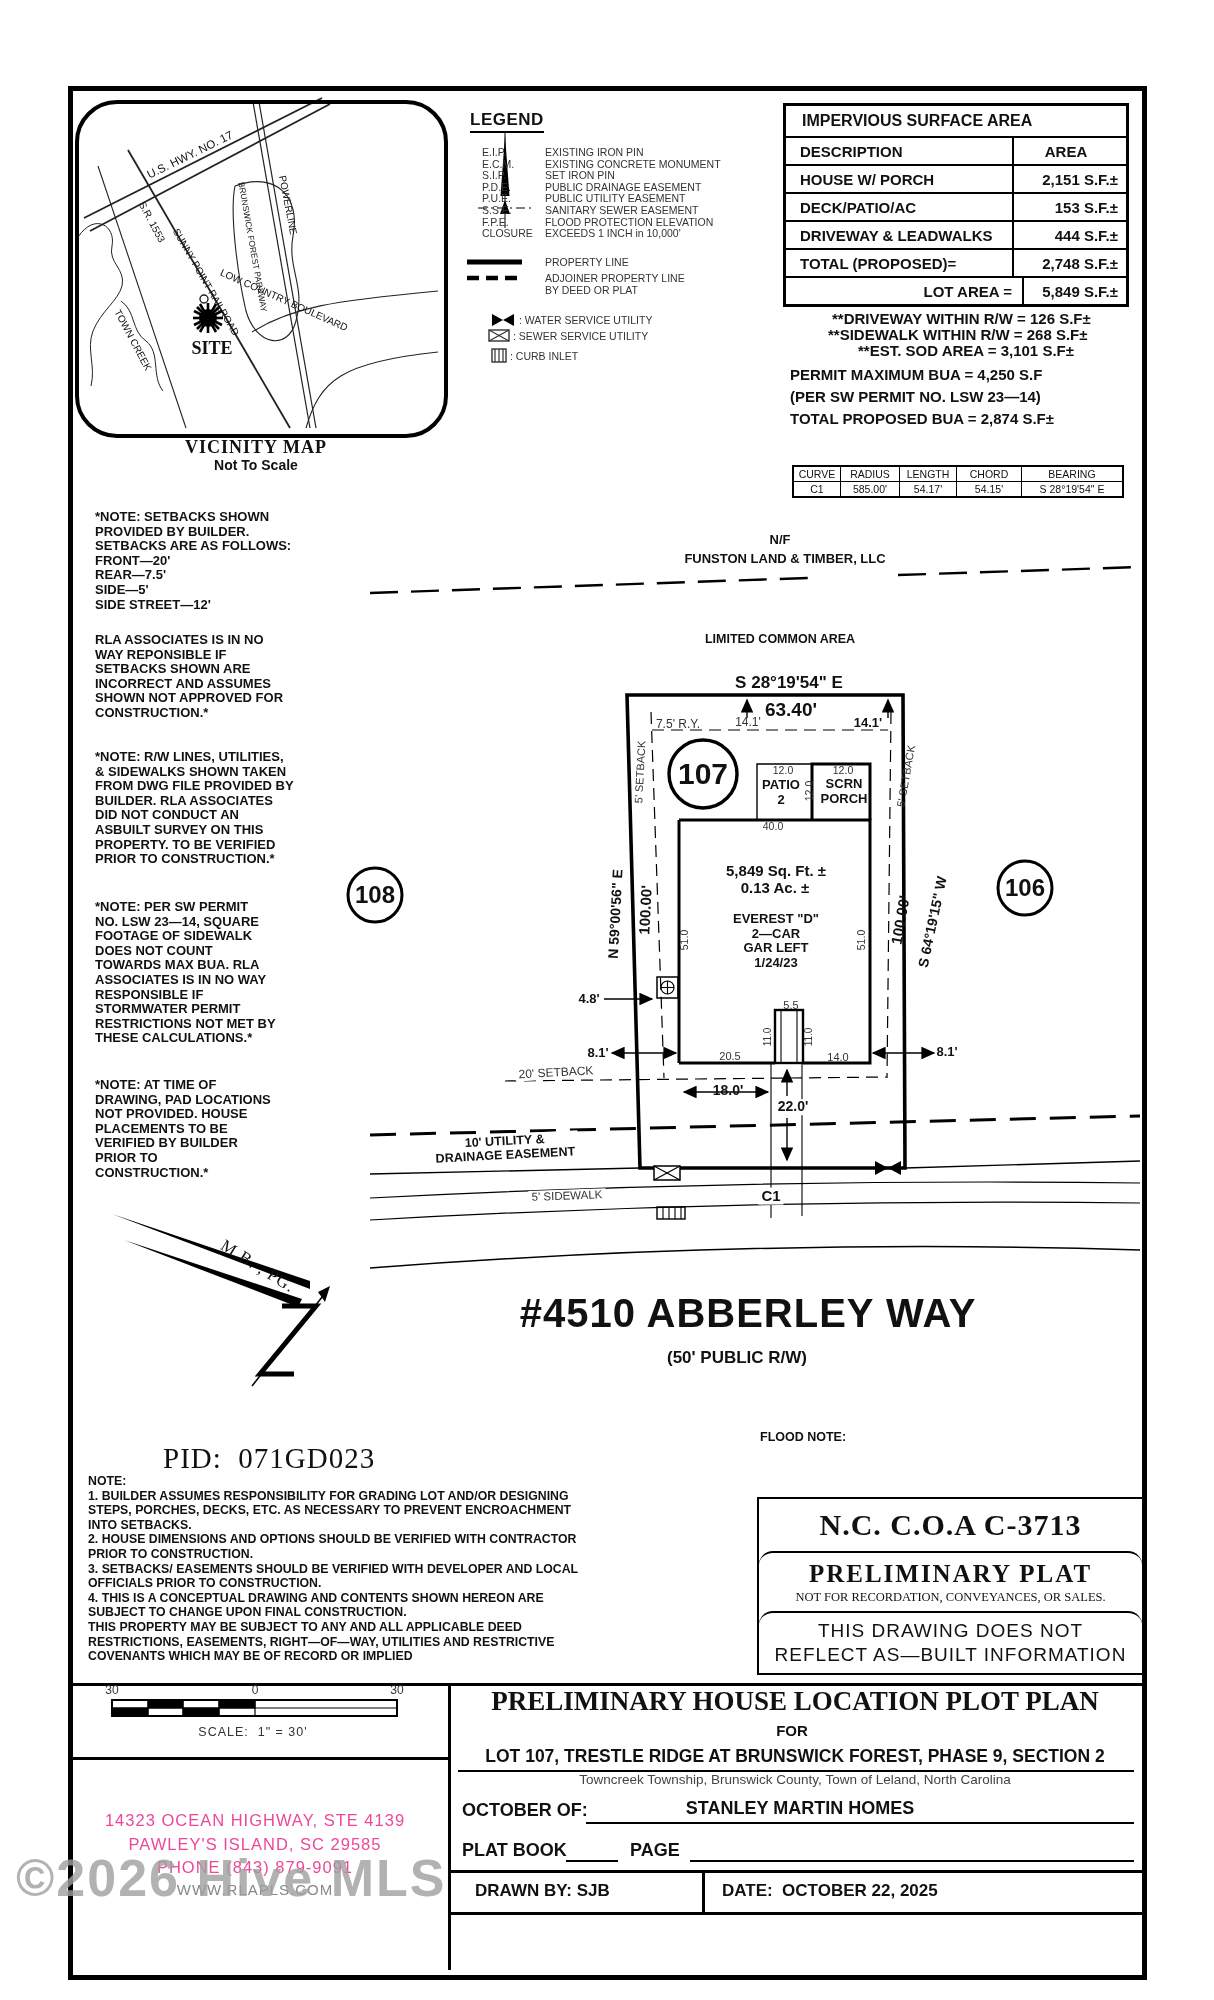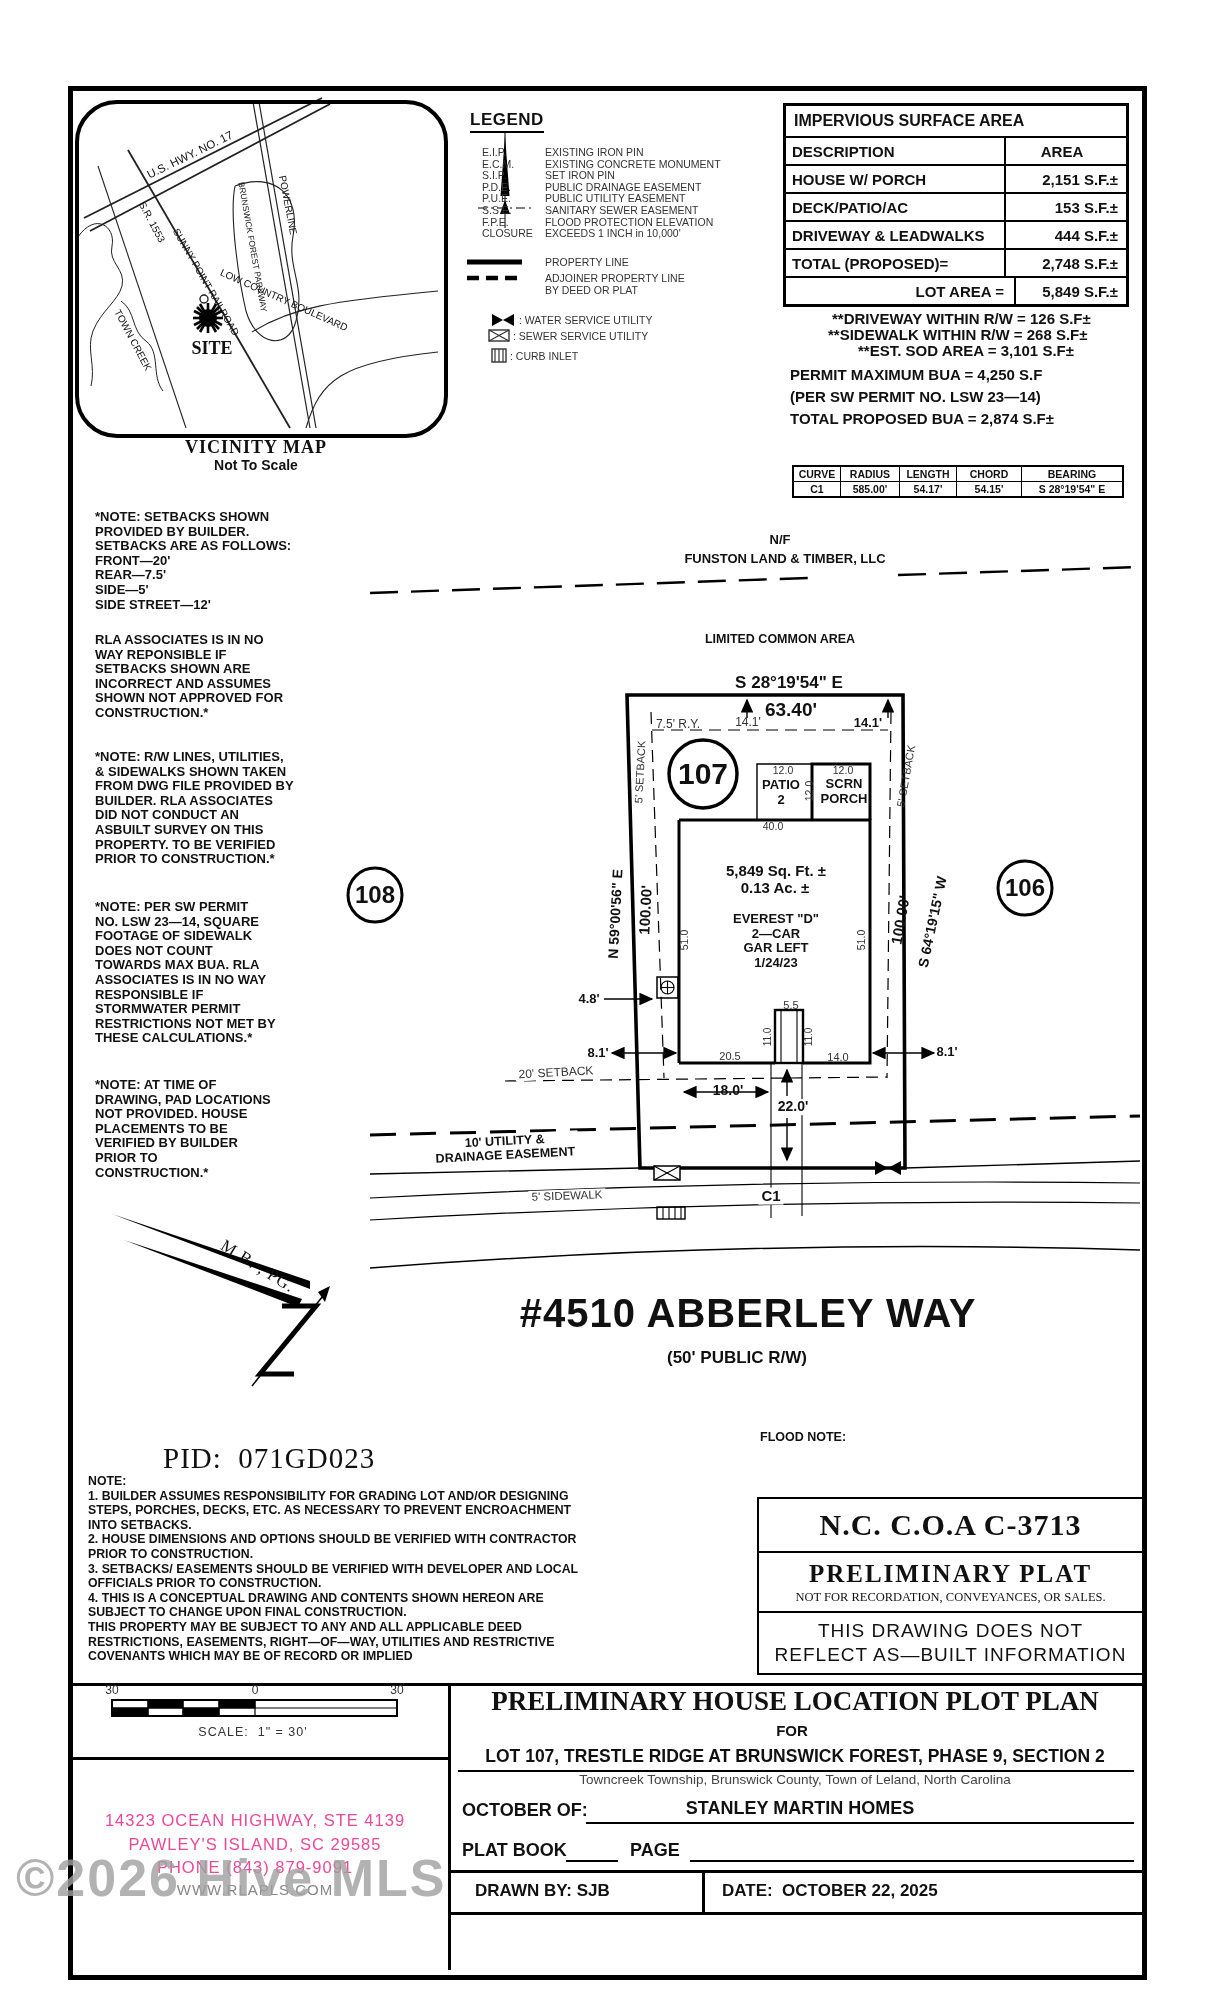--- a/index.html
+++ b/index.html
@@ -17,37 +17,37 @@
   
   #vicinity-box{position:absolute;left:75px;top:100px;width:365px;height:330px;border:4px solid #000;border-radius:42px;}
   
   #legend-title{position:absolute;left:470px;top:110px;font-size:17px;font-weight:bold;border-bottom:2.5px solid #000;padding-bottom:1px;letter-spacing:.5px;}
   #legend-items{position:absolute;left:482px;top:146px;font-size:10.5px;color:#333;}
   #legend-items .row{height:11.6px;}
   #legend-items .abbr{display:inline-block;width:63px;}
   .legend-line-label{position:absolute;font-size:10.5px;color:#333;}
   
   #imp-table{position:absolute;left:783px;top:103px;width:340px;border:3px solid #000;font-size:15px;font-weight:bold;}
-  #imp-table .trow{display:flex;border-top:2.5px solid #000;}
+  #imp-table .trow{display:flex;border-top:2.5px solid #000;padding-left:8px;}
   #imp-table .trow:first-child{border-top:none;}
   #imp-table .title{height:30px;display:flex;align-items:center;padding-left:8px;font-size:16px;}
   #imp-table .c1{width:212px;padding:5px 0 4px 6px;}
   #imp-table .c2{flex:1;border-left:2.5px solid #000;padding:5px 8px 4px 0;text-align:right;}
   
-  #curve-table{position:absolute;left:792px;top:465px;border:2px solid #000;font-size:10.5px;font-weight:bold;}
+  #curve-table{position:absolute;left:792px;top:465px;border:2px solid #000;font-size:10.5px;font-weight:normal;}
   #curve-table .trow{display:flex;}
   #curve-table .trow+.trow{border-top:1.5px solid #000;}
   #curve-table span{display:block;text-align:center;padding:1px 0;border-left:1.5px solid #000;}
   #curve-table span:first-child{border-left:none;}
   .cw0{width:46px}.cw1{width:58px}.cw2{width:56px}.cw3{width:64px}.cw4{width:100px}
   
   .sidenote{position:absolute;left:95px;font-size:13px;font-weight:bold;line-height:14.6px;white-space:pre-line;}
   
   #stamp-box{position:absolute;left:757px;top:1497px;width:383px;border:2.5px solid #000;}
-  #stamp-box .sec{border-top:2.5px solid #000;display:flex;flex-direction:column;justify-content:center;align-items:center;text-align:center;}
+  #stamp-box .sec{border-top:2.5px solid #000;display:flex;flex-direction:column;justify-content:center;align-items:center;text-align:center;border-radius:14px;}
   #stamp-box .sec:first-child{border-top:none;}
   
   .tbline{position:absolute;background:#000;}
   #watermark{position:absolute;left:16px;top:1848px;font-size:52px;font-weight:600;color:#a0a0a0;opacity:.8;letter-spacing:2px;z-index:60;}
 </style>
 </head>
 <body>
 
 <div id="page">
 

